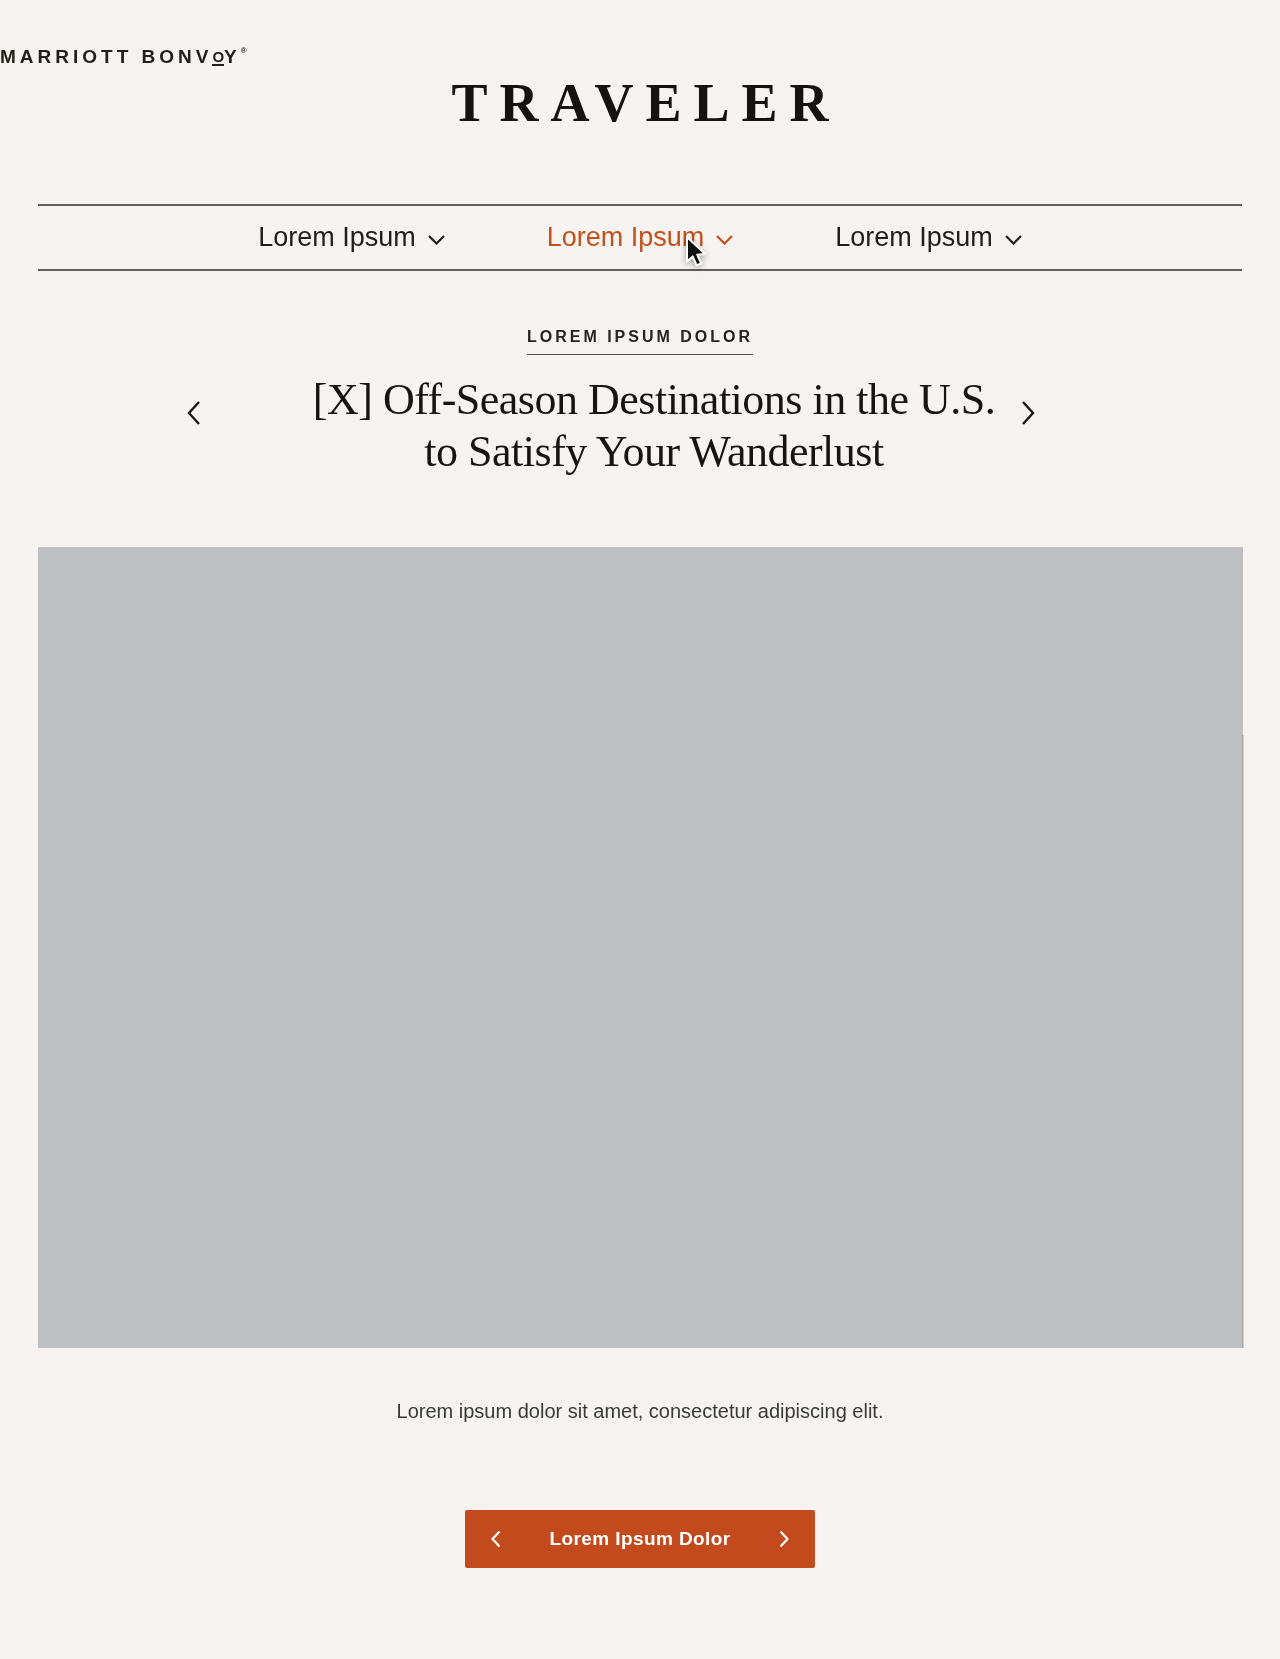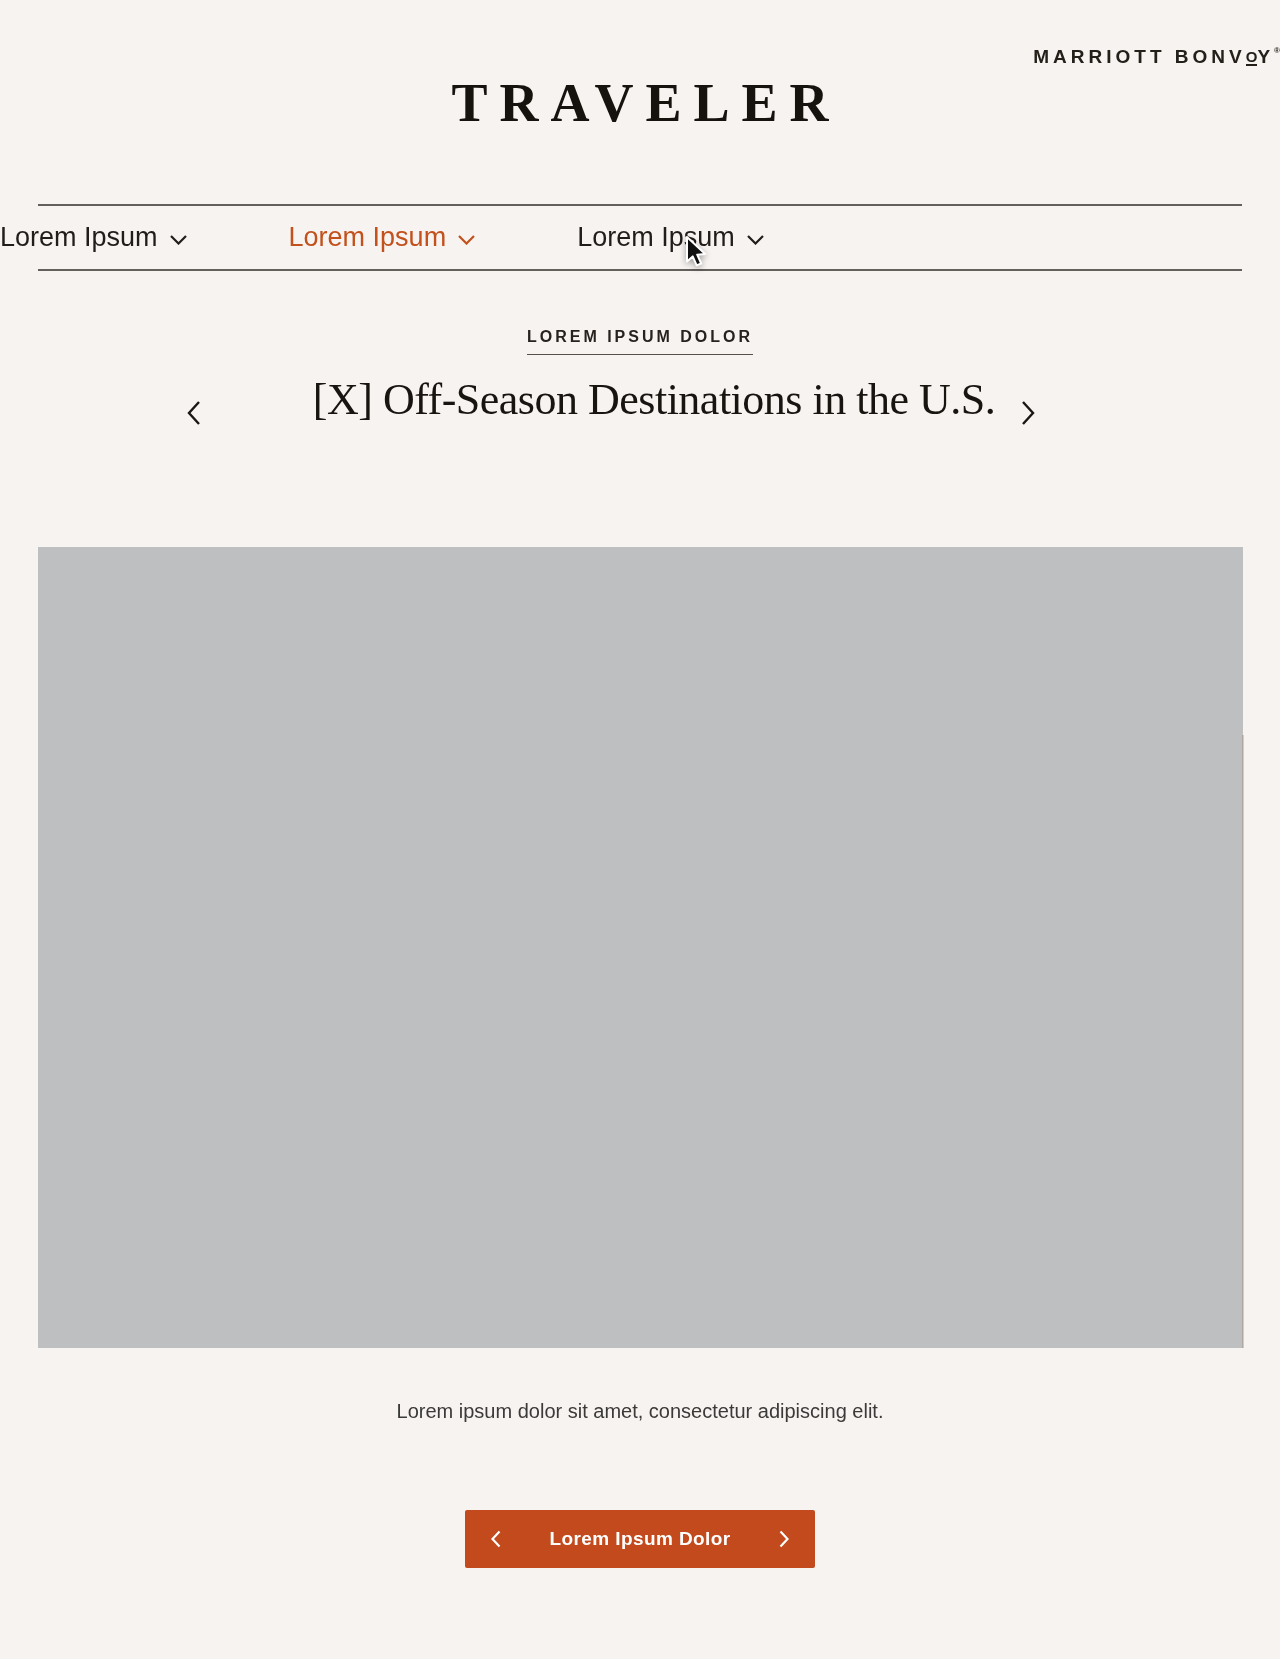--- a/index.html
+++ b/index.html
@@ -8,21 +8,21 @@
   .page {
     position: relative;
     width: 1280px;
     height: 1659px;
     background: #f7f3f1;
     overflow: hidden;
   }
   
   .logo-sub {
     position: absolute; top: 46px; left: 0; width: 1280px;
-    text-align: right;
+    text-align: left;
     font-size: 19px; font-weight: 700; letter-spacing: 4px;
     color: #242019;
   }
   .logo-sub .bonvoy-o {
     display: inline-block;
     font-size: 15px;
     border-bottom: 2px solid #242019;
     line-height: 1;
     vertical-align: 1px;
     letter-spacing: 0;
@@ -38,21 +38,21 @@
     color: #16130f;
   }
   
   .navbar {
     position: absolute; top: 204px; left: 38px; width: 1204px; height: 67px;
     border-top: 2px solid #635f5b;
     border-bottom: 2px solid #635f5b;
   }
   .nav-items {
     position: absolute; top: 206px; left: 0; width: 1280px; height: 63px;
-    display: flex; align-items: center; gap: 102px;
+    display: flex; align-items: center; justify-content: center; gap: 102px;
   }
   .nav-item {
     display: inline-flex; align-items: center; gap: 12px;
     font-size: 27px; color: #211d1a; text-decoration: none;
     cursor: pointer;
   }
   .nav-item.active { color: #c2511c; }
   .nav-item svg { margin-top: 4px; }
   
   .cursor {
@@ -156,21 +156,21 @@
   <div class="cursor">
     <svg width="26" height="32" viewBox="0 0 26 32">
       <path d="M3 1 L3 25.5 L8.7 20.4 L12.7 29.4 L17.2 27.5 L13.2 18.7 L21.2 18 Z" fill="#101010" stroke="#ffffff" stroke-width="2" stroke-linejoin="round"></path>
     </svg>
   </div>
 
   <div class="eyebrow-row">
     <a class="eyebrow">LOREM IPSUM DOLOR</a>
   </div>
 
-  <h1 class="article-title"><span>[X] Off-Season Destinations in the U.S.</span><br></h1>
+  <h1 class="article-title"><span>[X] Off-Season Destinations in the U.S.</span><br><span>to Satisfy Your Wanderlust</span></h1>
 
   <button class="carousel-arrow prev">
     <svg width="14" height="26" viewBox="0 0 14 26">
         <polyline points="12,2 2,13 12,24" fill="none" stroke="#1a1612" stroke-width="2.4"></polyline>
       </svg>
   </button>
   <button class="carousel-arrow next">
     <svg width="14" height="26" viewBox="0 0 14 26">
         <polyline points="2,2 12,13 2,24" fill="none" stroke="#1a1612" stroke-width="2.4"></polyline>
       </svg>

